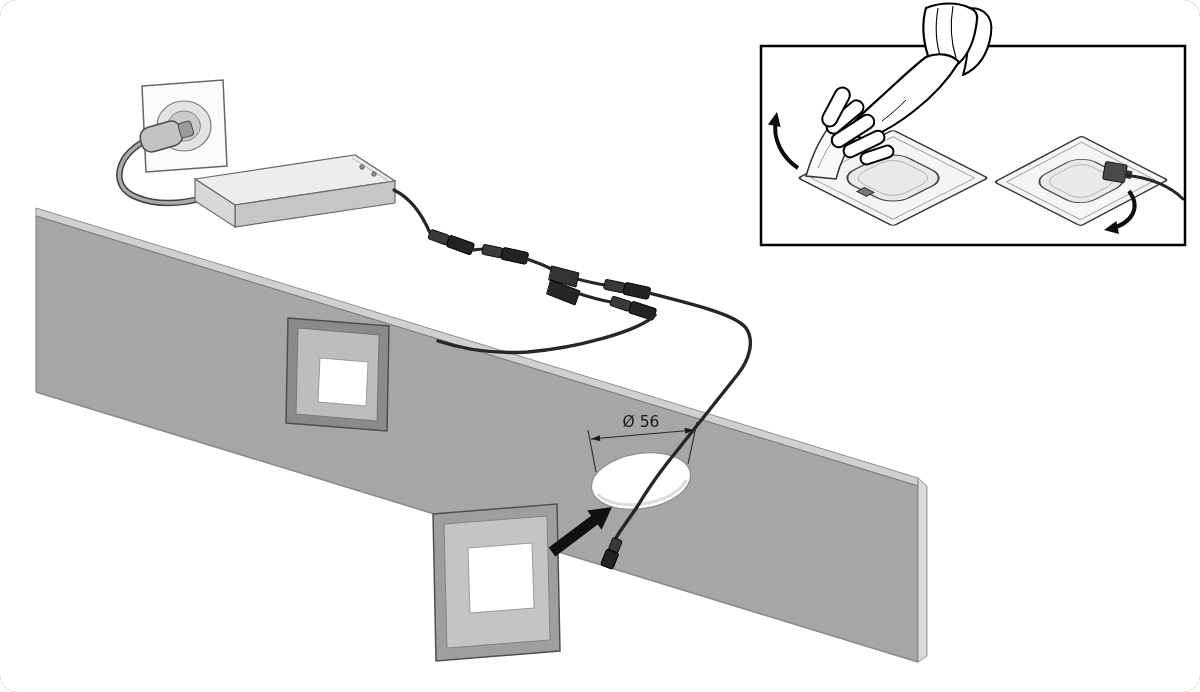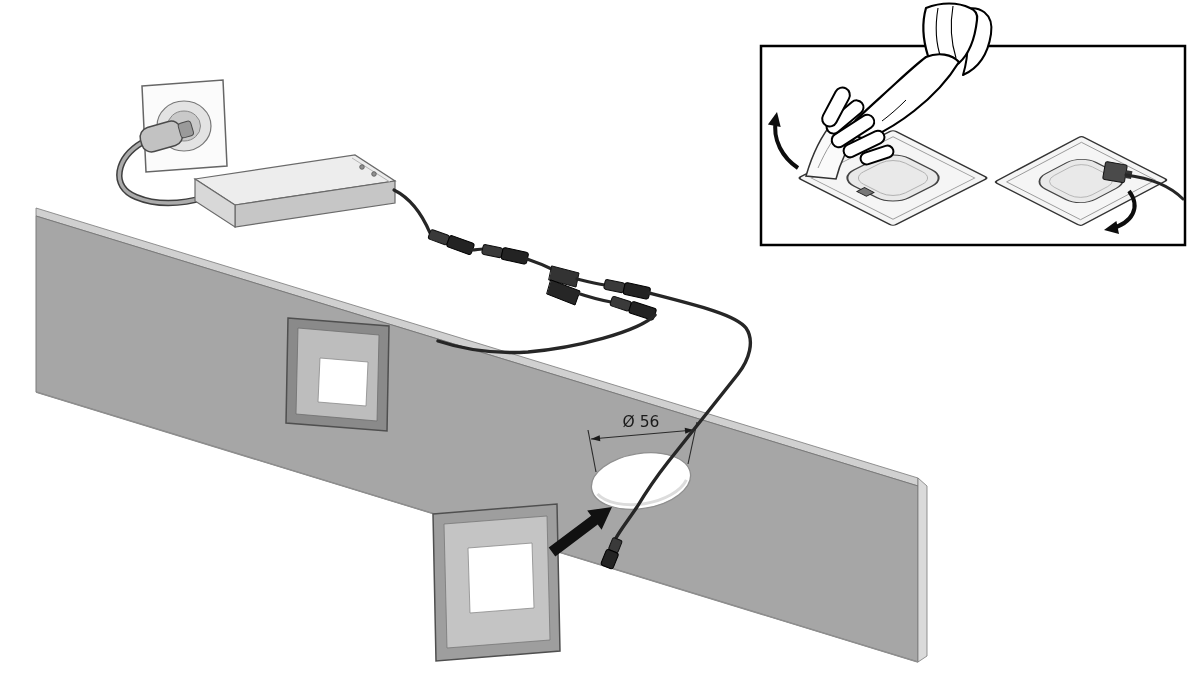--- a/index.html
+++ b/index.html
@@ -1,17 +1,17 @@
 <!DOCTYPE html>
 <html><head>
 <meta charset="utf-8">
 <style>
   html,body{margin:0;padding:0;background:#ffffff;}
   .stage{position:relative;width:1200px;height:692px;background:#a16207;overflow:hidden;
-         font-family:"DejaVu Sans","Liberation Sans",sans-serif;}
+         font-family:"DejaVu Sans","Liberation Sans",sans-serif;border-radius:17px;}
   svg{position:absolute;left:0;top:0;}
   text{font-family:"DejaVu Sans","Liberation Sans",sans-serif;}
 </style>
 </head>
 <body>
 
 <div class="stage">
 <svg width="1200" height="692" viewBox="0 0 1200 692">
 
   <rect x="0" y="0" width="1200" height="692" fill="#ffffff"></rect>

